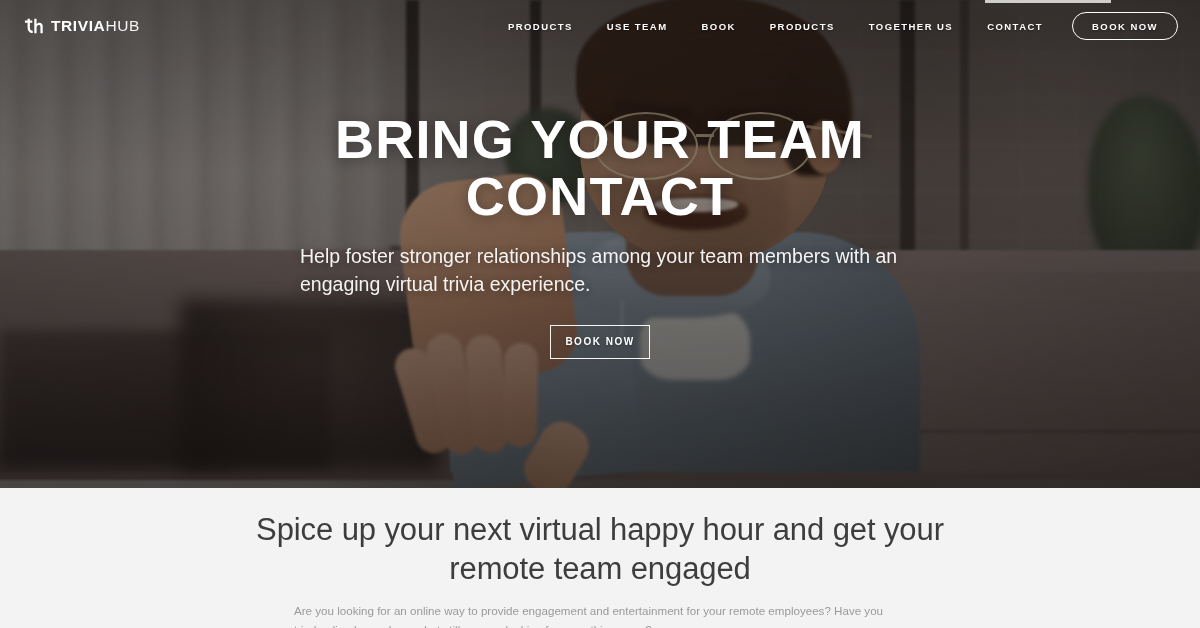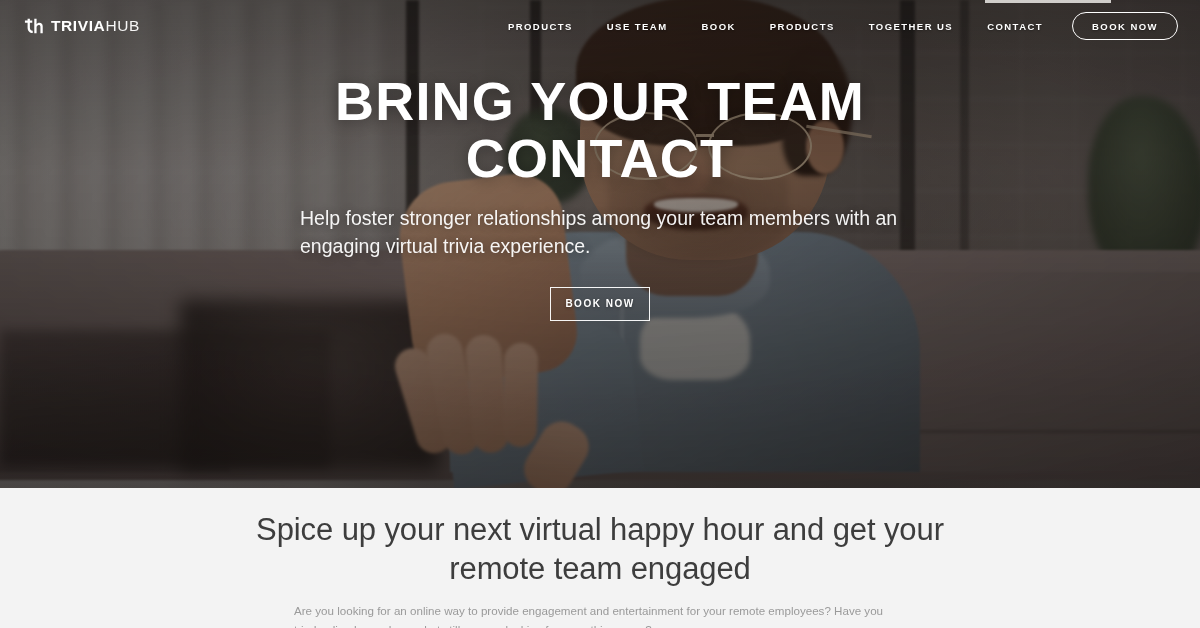--- a/index.html
+++ b/index.html
@@ -275,21 +275,21 @@
     border:1.6px solid #fff; border-radius:999px;
     color:#fff; font-size:9.5px; font-weight:bold; letter-spacing:1.45px;
     text-decoration:none; white-space:nowrap;
     text-shadow:0 1px 2px rgba(0,0,0,.35);
   }
 
   
   .hero-inner{
     position:absolute; inset:0; z-index:4;
     display:flex; flex-direction:column; align-items:center;
-    padding-top:73px;
+    padding-top:111px;
   }
   .hero-title{
     width:640px; text-align:center;
     color:#fff; font-weight:bold;
     font-size:54px; line-height:1.05;
     letter-spacing:1.2px;
     text-shadow:0 2px 14px rgba(0,0,0,.35);
   }
   .hero-sub{
     margin-top:19px; width:600px; text-align:left;

